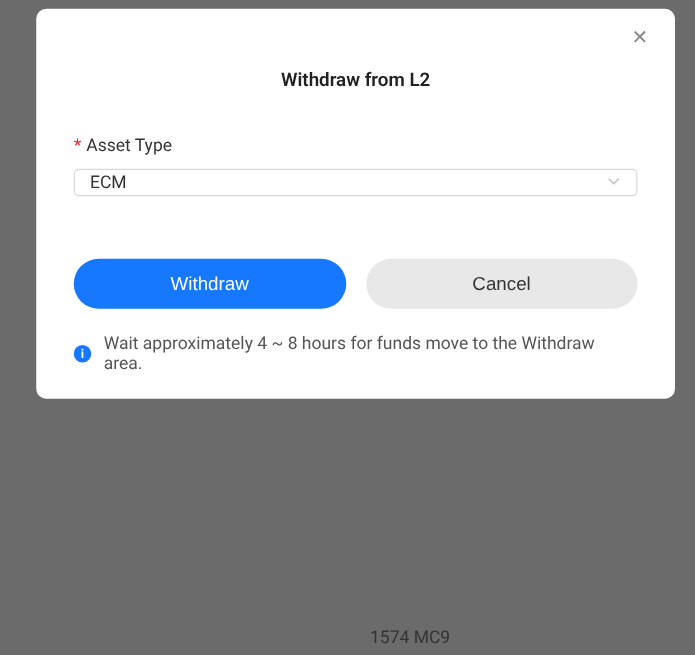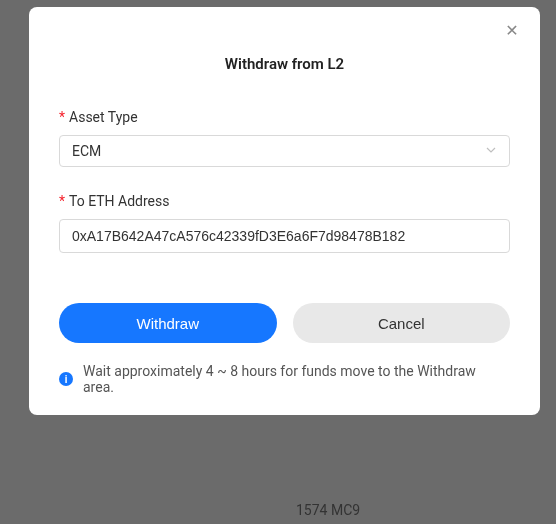--- a/index.html
+++ b/index.html
@@ -64,21 +64,21 @@
       display: block;
     }
     .required {
       color: #f5222d;
       margin-right: 4px;
     }
     .select-wrap {
       position: relative;
       border: 1px solid #d9d9d9;
       border-radius: 4px;
-      height: 32px;
+      height: 22px;
       display: flex;
       align-items: center;
       padding: 0 12px;
       cursor: pointer;
       background: #fff;
     }
     .select-value {
       flex: 1;
       font-size: 14px;
       color: #333;
@@ -159,26 +159,20 @@
     <div class="select-wrap">
       <span class="select-value">ECM</span>
       <span class="chevron">
         <svg width="12" height="12" viewBox="0 0 12 12">
             <path d="M2 4 L6 8 L10 4" stroke="#bfbfbf" stroke-width="1.2" fill="none"></path>
           </svg>
       </span>
     </div>
   </div>
 
-  <div class="form-group">
-    <label class="form-label">
-      <span class="required">*</span><span>To ETH Address</span>
-    </label>
-    <input type="text" class="text-input" value="0xA17B642A47cA576c42339fD3E6a6F7d98478B182" style="">
-  </div>
 
 
   <div class="button-row">
     <button class="btn btn-primary">Withdraw</button>
     <button class="btn btn-cancel">Cancel</button>
   </div>
 
   <div class="info-row">
     <span class="info-icon">i</span>
     <span>Wait approximately 4 ~ 8 hours for funds move to the Withdraw area.</span>

